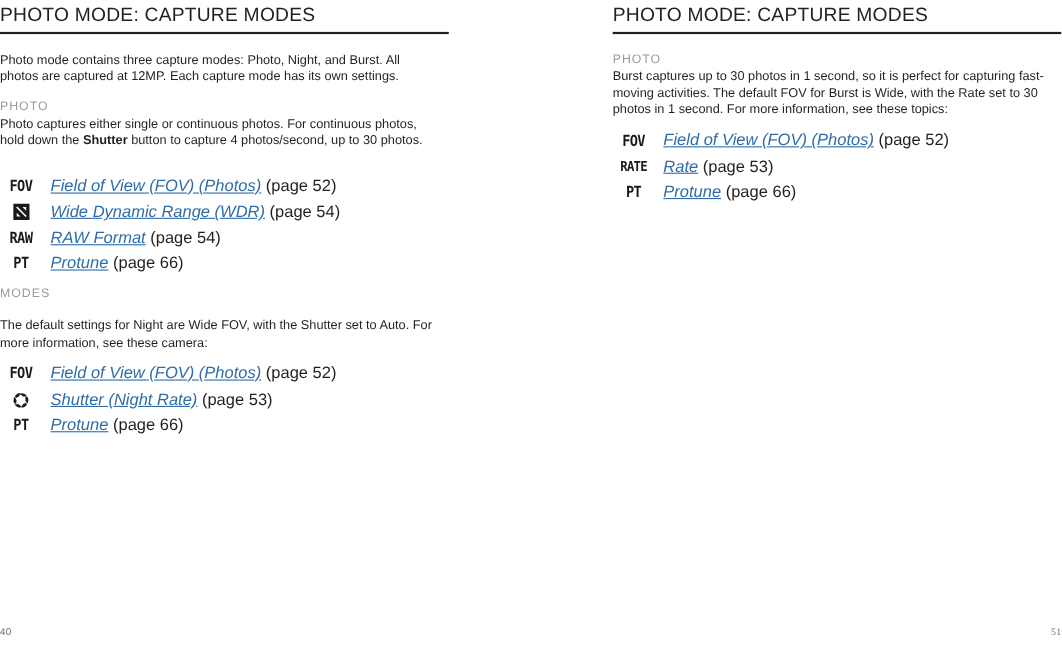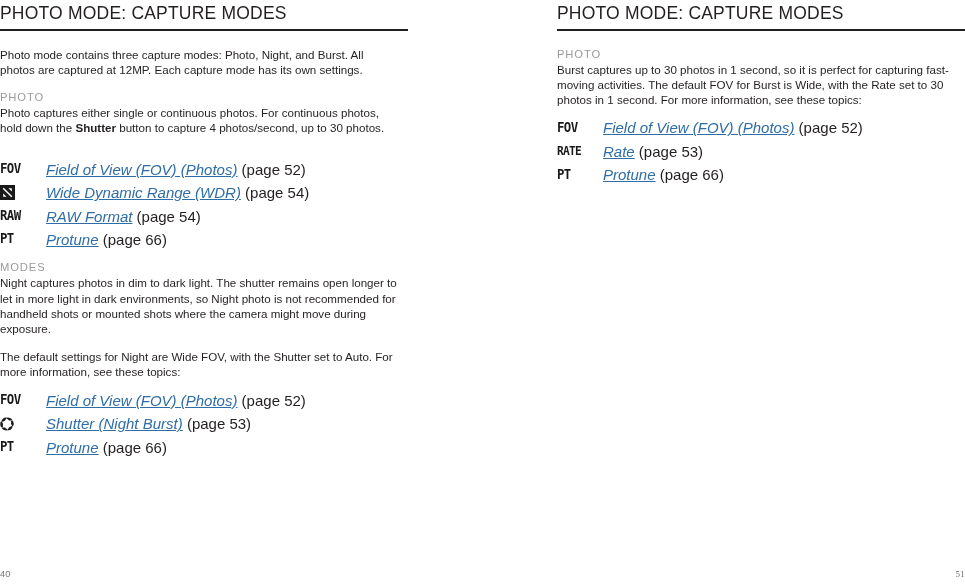--- a/index.html
+++ b/index.html
@@ -77,21 +77,21 @@
   .topic-row {
     display: flex;
     align-items: center;
     height: 23.5px;
   }
   .topic-icon {
     width: 46px;
     min-width: 46px;
     display: flex;
     align-items: center;
-    justify-content: flex-start;
+    justify-content: center;
     padding-right: 8px;
     box-sizing: border-box;
   }
   .glyph-text {
     font-family: "DejaVu Sans Mono", monospace;
     font-weight: bold;
     font-size: 12.4px;
     letter-spacing: -0.6px;
     color: #1a1a1a;
     line-height: 1;
@@ -189,25 +189,24 @@
           </li>
 
         </ul>
       </div>
 
       <div class="spacer-sm"></div>
 
       <div>
         <div class="sec-label">MODES</div>
 
-        <p class="para">Night captures photos in dim to dark light. The shutter remains open longer to let in more light in dark environments, so Night photo is not recommended for handheld shots or mounted shots where the camera might move during exposure.</p>
 
         <div class="spacer-md"></div>
 
-        <p class="para">The default settings for Night are Wide FOV, with the Shutter set to Auto. For more information, see these topics:</p>
+        <p class="para">The default settings for Night are Wide FOV, with the Shutter set to Auto. For more information, see these camera:</p>
 
         <div class="spacer-sm"></div>
 
         <ul class="topic-list">
 
           <li class="topic-row">
             <span class="topic-icon">
               <span class="glyph-text">FOV</span>
             </span>
             <span class="topic-text"><a class="topic-link" href="#">Field of View (FOV) (Photos)</a><span class="topic-page"> (page 52)</span></span>
@@ -219,21 +218,21 @@
                 <g fill="#1a1a1a">
                   <path d="M16 3 a13 13 0 0 1 11.3 6.5 l-8.1 0 a6.9 6.9 0 0 0 -6.0 -3.4 z"></path>
                   <path d="M27.9 10.7 a13 13 0 0 1 -0.6 13.0 l-4.0 -7.0 a6.9 6.9 0 0 0 0 -6.0 z"></path>
                   <path d="M26.6 24.8 a13 13 0 0 1 -11.3 6.2 l4.1 -7.0 a6.9 6.9 0 0 0 5.2 -3.0 z"></path>
                   <path d="M14.0 30.9 a13 13 0 0 1 -11.3 -6.5 l8.1 0 a6.9 6.9 0 0 0 6.0 3.4 z"></path>
                   <path d="M2.1 23.2 a13 13 0 0 1 0.6 -13.0 l4.0 7.0 a6.9 6.9 0 0 0 0 6.0 z"></path>
                   <path d="M3.4 9.1 a13 13 0 0 1 11.3 -6.2 l-4.1 7.0 a6.9 6.9 0 0 0 -5.2 3.0 z"></path>
                 </g>
               </svg>
             </span>
-            <span class="topic-text"><a class="topic-link" href="#">Shutter (Night Burst)</a><span class="topic-page"> (page 53)</span></span>
+            <span class="topic-text"><a class="topic-link" href="#">Shutter (Night Rate)</a><span class="topic-page"> (page 53)</span></span>
           </li>
 
           <li class="topic-row">
             <span class="topic-icon">
               <span class="glyph-text">PT</span>
             </span>
             <span class="topic-text"><a class="topic-link" href="#">Protune</a><span class="topic-page"> (page 66)</span></span>
           </li>
 
         </ul>

